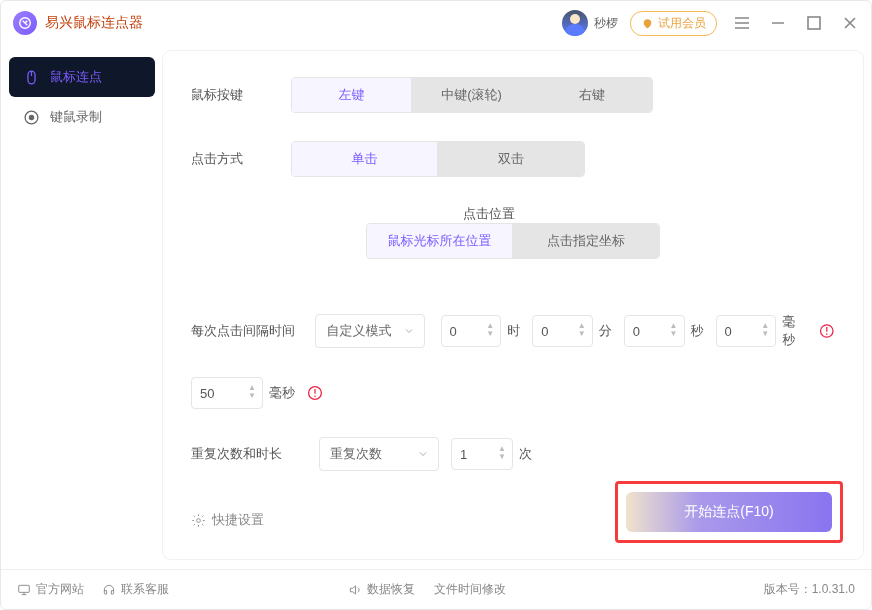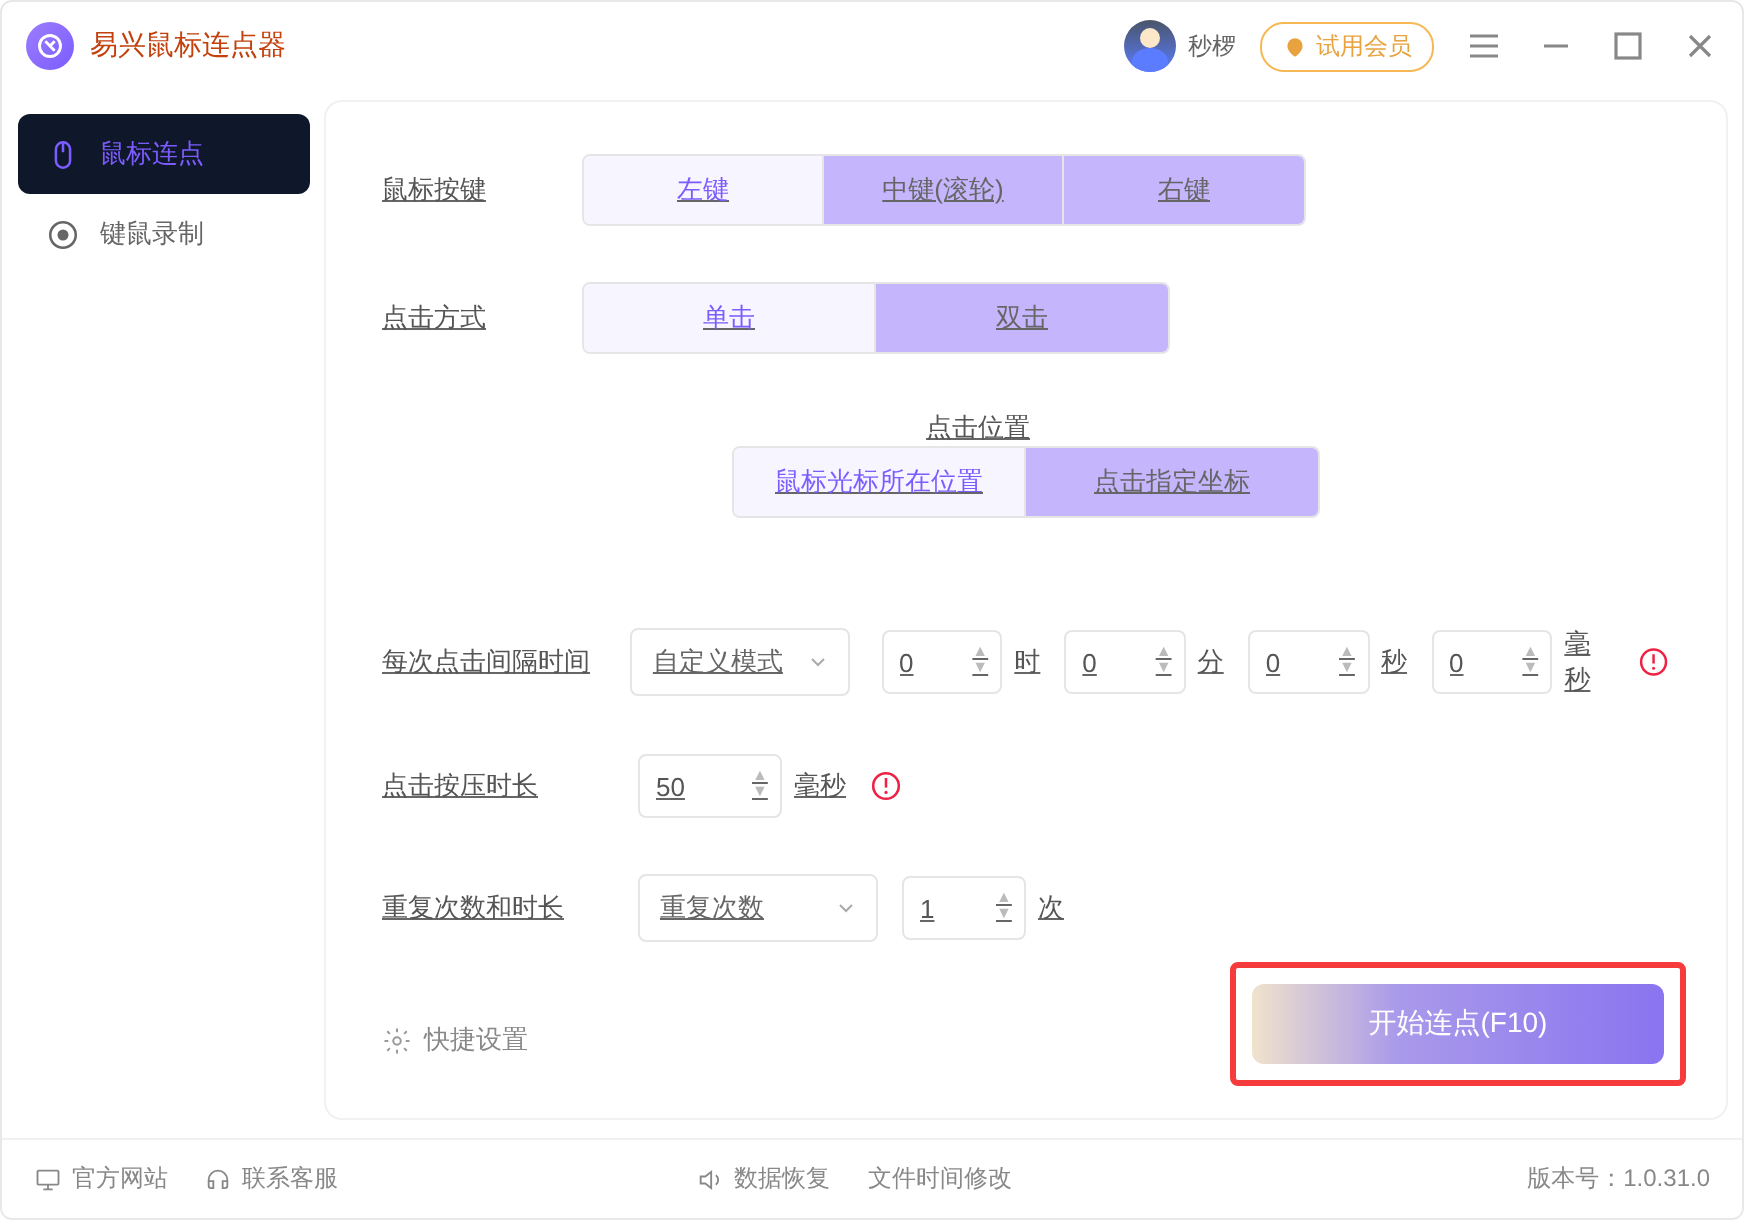--- a/index.html
+++ b/index.html
@@ -16,26 +16,26 @@
 .user-name { font-size: 12px; color: #666; }
 .trial-badge { display: flex; align-items: center; gap: 4px; padding: 3px 10px; border: 1px solid #f5b855; border-radius: 12px; color: #e8a23e; font-size: 12px; }
 .trial-badge svg { width: 13px; height: 13px; }
 .win-btns { display: flex; align-items: center; gap: 18px; margin-left: 16px; }
 .win-btn { width: 18px; height: 18px; display: flex; align-items: center; justify-content: center; cursor: pointer; color: #888; }
 .main-area { display: flex; height: 520px; }
 .sidebar { width: 163px; padding: 12px 8px; }
 .sidebar-item { display: flex; align-items: center; gap: 10px; padding: 11px 14px; border-radius: 6px; cursor: pointer; color: #666; }
 .sidebar-item.active { background: #0f172a; color: #7c5cff; }
 .sidebar-item svg { width: 17px; height: 17px; }
-.content { flex: 1; background: #fff; border-radius: 8px; margin: 6px 8px 6px 0; padding: 26px 28px 18px 28px; box-shadow: 0 0 0 1px #f1f1f1; position: relative; text-decoration: underline; }
+.content { flex: 1; background: #fff; border-radius: 8px; margin: 6px 8px 6px 0; padding: 26px 28px 18px 28px; box-shadow: 0 0 0 1px #f1f1f1; position: relative; }
 .form-row { display: flex; align-items: center; margin-bottom: 28px; }
 .form-row.tall-gap { margin-bottom: 54px; flex-direction: column; }
 .row-label { width: 100px; color: #555; font-size: 13px; }
 .seg-group { display: flex; border: 1px solid #e5e5e5; border-radius: 4px; overflow: hidden; }
-.seg-btn { padding: 8px 0; text-align: center; cursor: pointer; border-right: 1px solid #e5e5e5; color: #666; background: #c4b5fd; }
+.seg-btn { padding: 8px 0; text-align: center; cursor: pointer; border-right: 1px solid #e5e5e5; color: #666; background: #e5e5e5; }
 .seg-btn:last-child { border-right: none; }
 .seg-btn.sel { color: #7c5cff; background: #f7f5ff; }
 .seg-3 .seg-btn { width: 120px; }
 .seg-2 .seg-btn { width: 146px; }
 .seg-pos .seg-btn { width: 146px; }
 .select-box { display: flex; align-items: center; justify-content: space-between; border: 1px solid #e5e5e5; border-radius: 4px; padding: 7px 10px; width: 112px; cursor: pointer; }
 .select-box.wide { width: 120px; }
 .num-input { display: flex; align-items: center; border: 1px solid #e5e5e5; border-radius: 4px; width: 62px; height: 32px; padding: 0 4px 0 8px; }
 .num-input input { border: none; width: 24px; font-size: 13px; color: #555; outline: none; text-align: left; }
 .spin { display: flex; flex-direction: column; margin-left: auto; }
@@ -189,21 +189,20 @@
           </div>
       <span class="unit-end">毫秒</span>
       <svg class="warn-icon" viewBox="0 0 20 20">
             <circle cx="10" cy="10" r="8" fill="none" stroke="#e24" stroke-width="1.6"></circle>
             <path d="M10 5v6" stroke="#e24" stroke-width="1.6"></path>
             <circle cx="10" cy="14" r="1" fill="#e24"></circle>
           </svg>
     </div>
 
     <div class="form-row">
-      <div class="row-label" style="width:128px">点击按压时长</div>
       <div class="num-input" style="width:72px">
             <input value="50" style="">
             <div class="spin">
               <span>▲</span>
               <span>▼</span>
             </div>
           </div>
       <span class="unit-end">毫秒</span>
       <svg class="warn-icon" viewBox="0 0 20 20">
             <circle cx="10" cy="10" r="8" fill="none" stroke="#e24" stroke-width="1.6"></circle>

